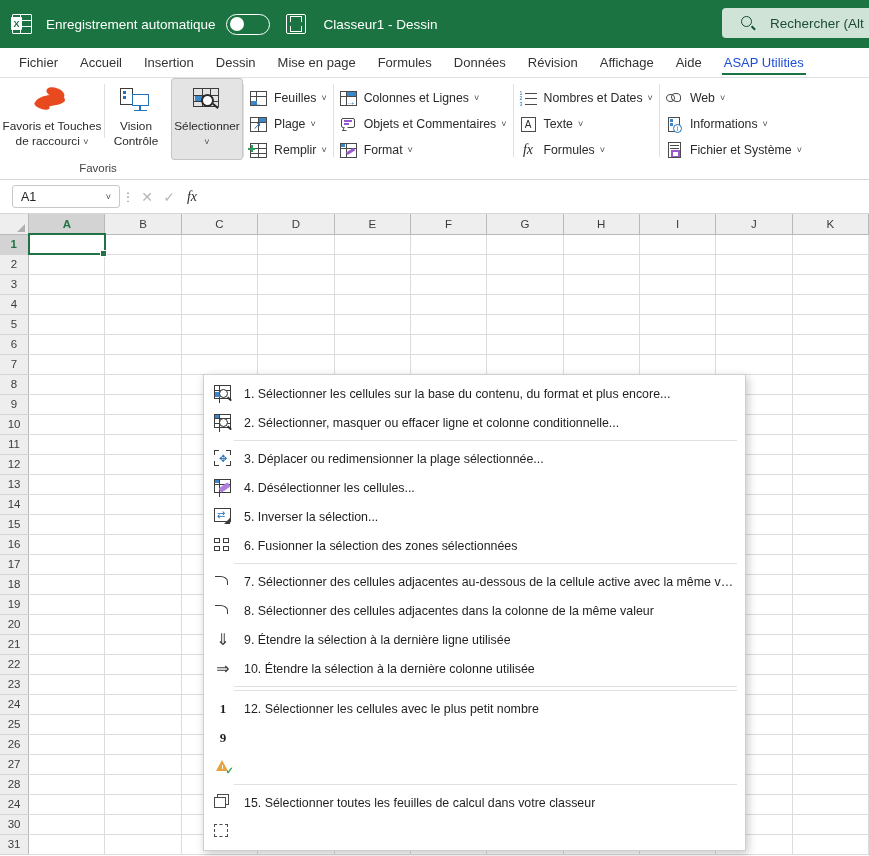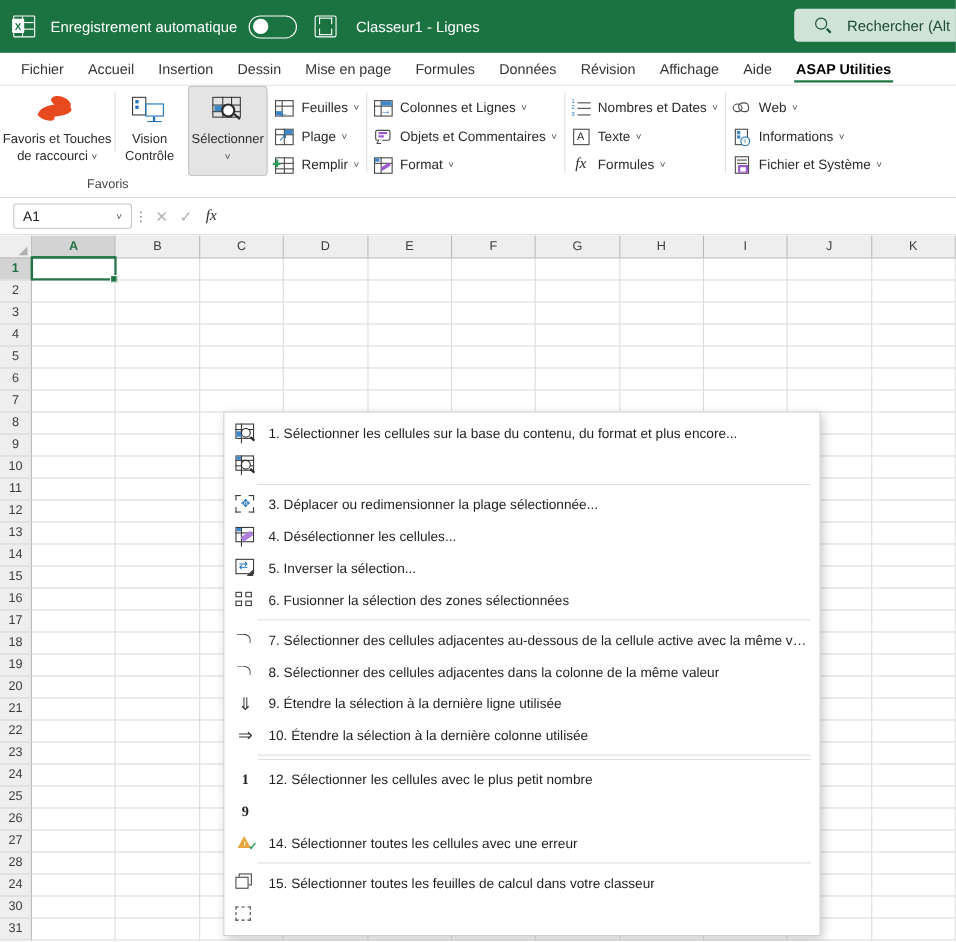--- a/index.html
+++ b/index.html
@@ -74,21 +74,21 @@
   .tabbar {
     height: 30px; width:869px; background: #ffffff;
     display: flex; align-items: flex-end; padding-left: 8px;
     border-bottom: 1px solid #e2e2e2;
   }
   .tab {
     font-size: 13px; color: #333333;
     padding: 2px 11px 7px 11px; cursor: pointer; white-space: nowrap;
     position: relative;
   }
-  .tab.active { color: #000000; font-weight: 700; }
+  .tab.active { color: #1d4ed8; font-weight: 400; }
   .tab.active::after {
     content:""; position:absolute; left:9px; right:9px; bottom:2px;
     height:2.2px; background:#1a7340;
   }
 
   
   .ribbon {
     height: 102px; width: 869px; background: #ffffff;
     position: relative; display: flex; align-items: flex-start;
     border-bottom: 1px solid #d6d6d6;
@@ -275,21 +275,21 @@
   </div>
   <span class="autosave-label">Enregistrement automatique</span>
   <div class="toggle">
       <div class="knob"></div>
     </div>
   <div class="save-icon">
     <div class="outer"></div>
       <div class="top"></div>
       <div class="bot"></div>
   </div>
-  <span class="doc-title">Classeur1  -  Lignes</span>
+  <span class="doc-title">Classeur1  -  Dessin</span>
   <div class="search-box">
     <span class="mag">
         <span class="circ"></span>
         <span class="hand"></span>
       </span>
     <span class="ph">Rechercher (Alt</span>
   </div>
 </div>
 
 <div class="tabbar">
@@ -988,20 +988,21 @@
     <div class="mi">
       <span class="mico">
         <span class="mg"></span>
           <span class="mg-v" style="left:7px"></span>
           <span class="mg-h" style="top:5px"></span>
         <span class="mg-h" style="top:10px"></span>
         <span class="bfill" style="left:3px;top:2px;width:4px;height:3px"></span>
         <span class="mmag-c" style="left:7px;top:5px"></span>
           <span class="mmag-h" style="left:15px;top:14px"></span>
       </span>
+      <span class="mtxt">2. Sélectionner, masquer ou effacer ligne et colonne conditionnelle...</span>
     </div>
     <div class="msep"></div>
 
     <div class="mi">
       <span class="mico">
         <span style="position:absolute;left:2px;top:1px;width:5px;height:5px;border-left:1.4px solid #3c3c3c;border-top:1.4px solid #3c3c3c"></span>
         <span style="position:absolute;right:3px;top:1px;width:5px;height:5px;border-right:1.4px solid #3c3c3c;border-top:1.4px solid #3c3c3c"></span>
         <span style="position:absolute;left:2px;bottom:3px;width:5px;height:5px;border-left:1.4px solid #3c3c3c;border-bottom:1.4px solid #3c3c3c"></span>
         <span style="position:absolute;right:3px;bottom:3px;width:5px;height:5px;border-right:1.4px solid #3c3c3c;border-bottom:1.4px solid #3c3c3c"></span>
         <span style="position:absolute;left:7px;top:5px;color:#2372b8;font-size:10px;line-height:10px">✥</span>
@@ -1083,21 +1084,20 @@
           <span class="mnum">9</span>
         </span>
     </div>
 
     <div class="mi">
       <span class="mico">
         <span class="mtri"></span>
           <span class="mtri-in"></span>
           <span class="mcheck">✓</span>
       </span>
-      <span class="mtxt">14. Sélectionner toutes les cellules avec une erreur</span>
     </div>
     <div class="msep"></div>
 
     <div class="mi">
       <span class="mico">
         <span style="position:absolute;left:5px;top:1px;width:12px;height:11px;border:1.3px solid #4a4a4a"></span>
         <span style="position:absolute;left:2px;top:4px;width:12px;height:11px;border:1.3px solid #4a4a4a;background:#fff"></span>
       </span>
       <span class="mtxt">15. Sélectionner toutes les feuilles de calcul dans votre classeur</span>
     </div>

